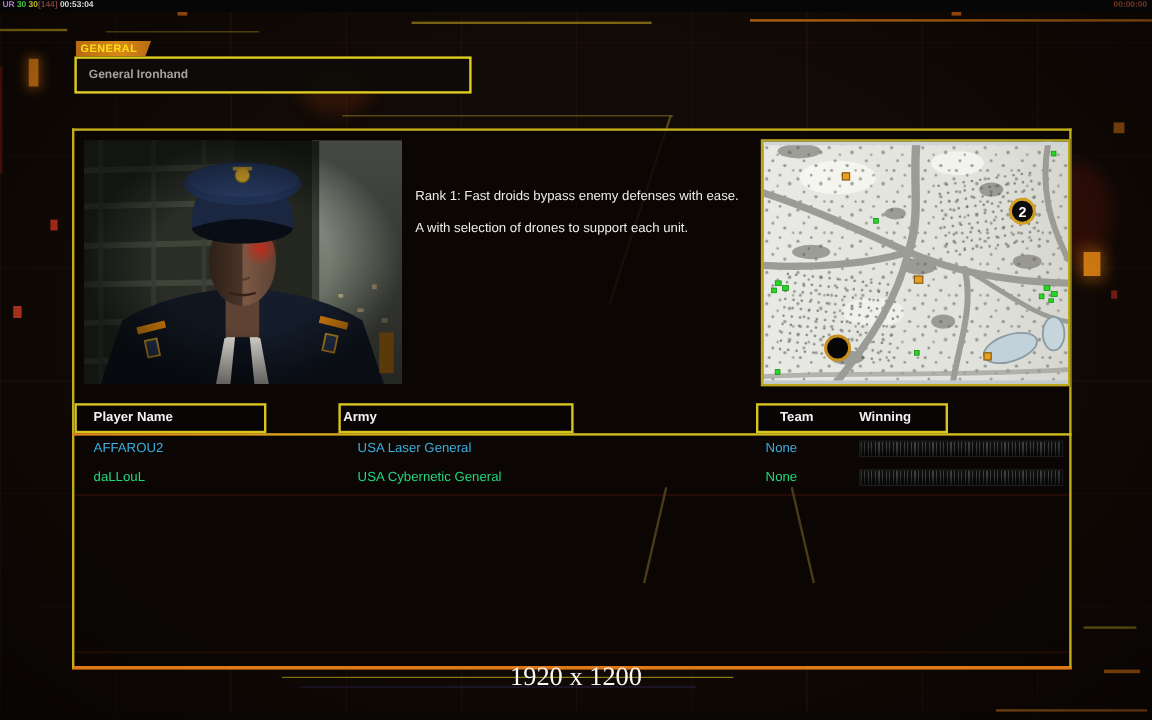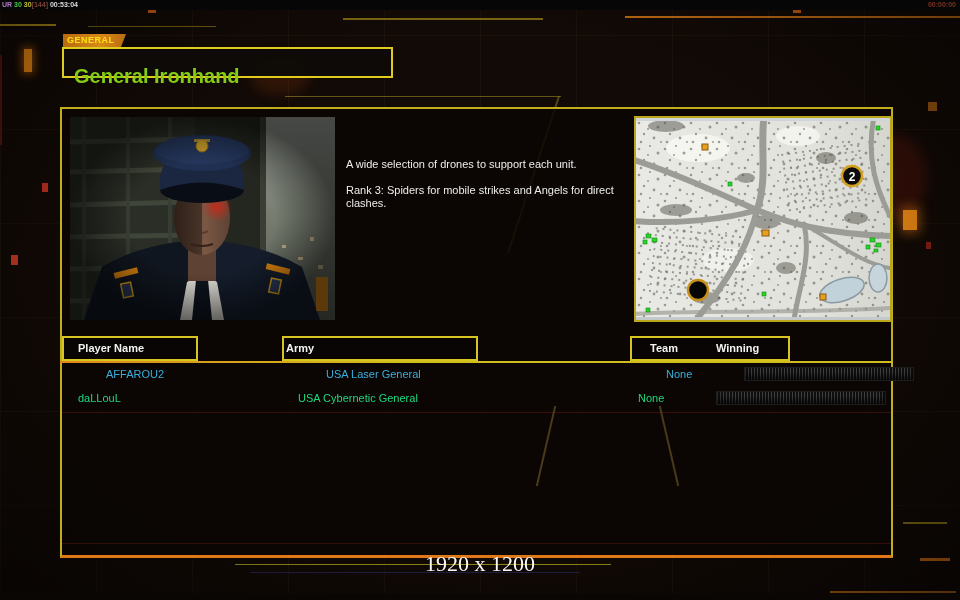--- a/index.html
+++ b/index.html
@@ -51,21 +51,21 @@
   #netstat .ns-c{color:#dcdcdc;}
   #matchtimer{position:absolute;right:4px;top:0;color:#7a3424;}
   
   #gen-tab{position:absolute;left:63px;top:34px;width:63px;height:13px;z-index:2;
     background:linear-gradient(90deg,#b86a12,#d88a18 60%,#b86a12);
     clip-path:polygon(0 0,100% 0,calc(100% - 5px) 100%,0 100%);
     color:#ffe014;font-size:9px;font-weight:bold;line-height:13px;padding-left:4px;
     box-sizing:border-box;letter-spacing:.5px;}
   #title-box{position:absolute;left:62px;top:47px;width:331px;height:31px;z-index:2;
     border:2px solid #e0cc1e;background:rgba(13,11,8,.92);box-sizing:border-box;}
-  #title-box .t{color:#84cc16;font-size:20px;font-weight:bold;line-height:27px;padding-left:10px;margin-top:14px;}
+  #title-box .t{color:#a3a3a3;font-size:10px;font-weight:bold;line-height:27px;padding-left:10px;}
   
   #main-panel{position:absolute;left:60px;top:107px;width:833px;height:451px;z-index:1;
     border:2px solid #c2ae1a;border-bottom:3px solid #e07818;
     background:rgba(10,6,3,.85);box-sizing:border-box;}
   .ptr{position:absolute;z-index:2;}
   .ptr.p1{left:545px;top:405px;width:2px;height:82px;background:rgba(200,170,70,.32);transform:rotate(13deg);}
   .ptr.p2{left:668px;top:405px;width:2px;height:82px;background:rgba(200,170,70,.32);transform:rotate(-13deg);}
   .ptr.p3{left:62px;top:412px;width:829px;height:1px;background:rgba(150,40,25,.3);}
   .ptr.p4{left:62px;top:543px;width:829px;height:1px;background:rgba(150,40,25,.28);}
   
@@ -74,37 +74,37 @@
   #strategy{position:absolute;left:346px;top:158px;width:292px;z-index:3;
     color:#ededed;font-size:11px;line-height:13px;}
   #strategy p{margin:0 0 13px 0;}
   
   #minimap{position:absolute;left:634px;top:116px;width:258px;height:206px;z-index:3;
     border:2px solid #baa61a;background:#000;box-sizing:border-box;}
   #minimap svg{display:block;}
   
   .hdr-box{position:absolute;z-index:3;border:2px solid #d8c41e;background:rgba(8,6,4,.9);
     box-sizing:border-box;color:#f2f2f2;font-size:11px;font-weight:bold;line-height:21px;}
-  #hdr-player{left:62px;top:336px;width:136px;height:25px;padding-left:14px;}
+  #hdr-player{left:62px;top:336px;width:160px;height:25px;padding-left:14px;}
   #hdr-army{left:282px;top:336px;width:196px;height:25px;padding-left:2px;}
   #hdr-teamprog{left:630px;top:336px;width:160px;height:25px;}
   #hdr-teamprog .lab-team{position:absolute;left:18px;}
   #hdr-teamprog .lab-prog{position:absolute;left:84px;}
   #hdr-underline{position:absolute;left:60px;top:361px;width:833px;height:2px;z-index:3;
     background:linear-gradient(90deg,#e08818,#d0bc1c 40%,#d0bc1c);}
   .prow{position:absolute;left:60px;width:833px;height:17px;z-index:3;font-size:11px;line-height:17px;}
   .prow .cell-player{position:absolute;left:18px;}
   .prow .cell-army{position:absolute;left:238px;}
   .prow .cell-team{position:absolute;left:578px;}
   .prow .pbar{position:absolute;left:656px;top:1px;width:170px;height:14px;
     border:1px solid #1c1c1c;box-sizing:border-box;
     background:repeating-linear-gradient(90deg,#414141 0 1px,#101010 1px 3px);
     box-shadow:inset 0 -4px 6px rgba(0,0,0,.7);}
   #row-0{top:366px;} #row-1{top:390px;}
-  .c-cyan{color:#3aaede;margin-left:28px;} .c-green{color:#1fd87e;}
+  .c-cyan{color:#3aaede;} .c-green{color:#1fd87e;}
   
   #resolution{position:absolute;left:0;top:551px;width:960px;text-align:center;z-index:5;
     color:#fafafa;font-family:"Liberation Serif",serif;font-size:22px;}
   #bottom-edge{position:absolute;left:0;top:594px;width:960px;height:6px;background:#0a0604;z-index:4;}
 </style>
 </head>
 <body>
 
 <div id="stage">
 
@@ -229,22 +229,22 @@
       <path d="M90,73 Q86,34 132,28 Q178,34 174,73 Q132,58 90,73 Z" fill="#1b2740"></path>
       <ellipse cx="132" cy="36" rx="49" ry="18" fill="#203052"></ellipse>
       <ellipse cx="132" cy="33" rx="46" ry="14" fill="#26385e" opacity=".8"></ellipse>
       <circle cx="132" cy="29" r="6" fill="#c89c28" stroke="#8a6a18" stroke-width="1"></circle>
       <rect x="124" y="22" width="16" height="3" fill="#c89c28" opacity=".8"></rect>
       <rect x="0" y="0" width="265" height="203" fill="url(#pvin)"></rect>
     </svg>
   </div>
 
   <div id="strategy">
-    <p>A wide selection of drones to support each unit.</p>
-    <p>Rank 3: Spiders for mobile strikes and Angels for direct clashes.</p>
+    <p>Rank 1: Fast droids bypass enemy defenses with ease.</p>
+    <p>A with selection of drones to support each unit.</p>
   </div>
 
   <div id="minimap">
     <svg width="254" height="202" viewBox="0 0 254 202">
       <defs>
         <linearGradient id="mbase" x1="0" y1="0" x2="1" y2="0">
           <stop offset="0" stop-color="#e9e9e5"></stop>
             <stop offset=".7" stop-color="#e2e2dc"></stop>
             <stop offset="1" stop-color="#d6d6d0"></stop>
         </linearGradient>

